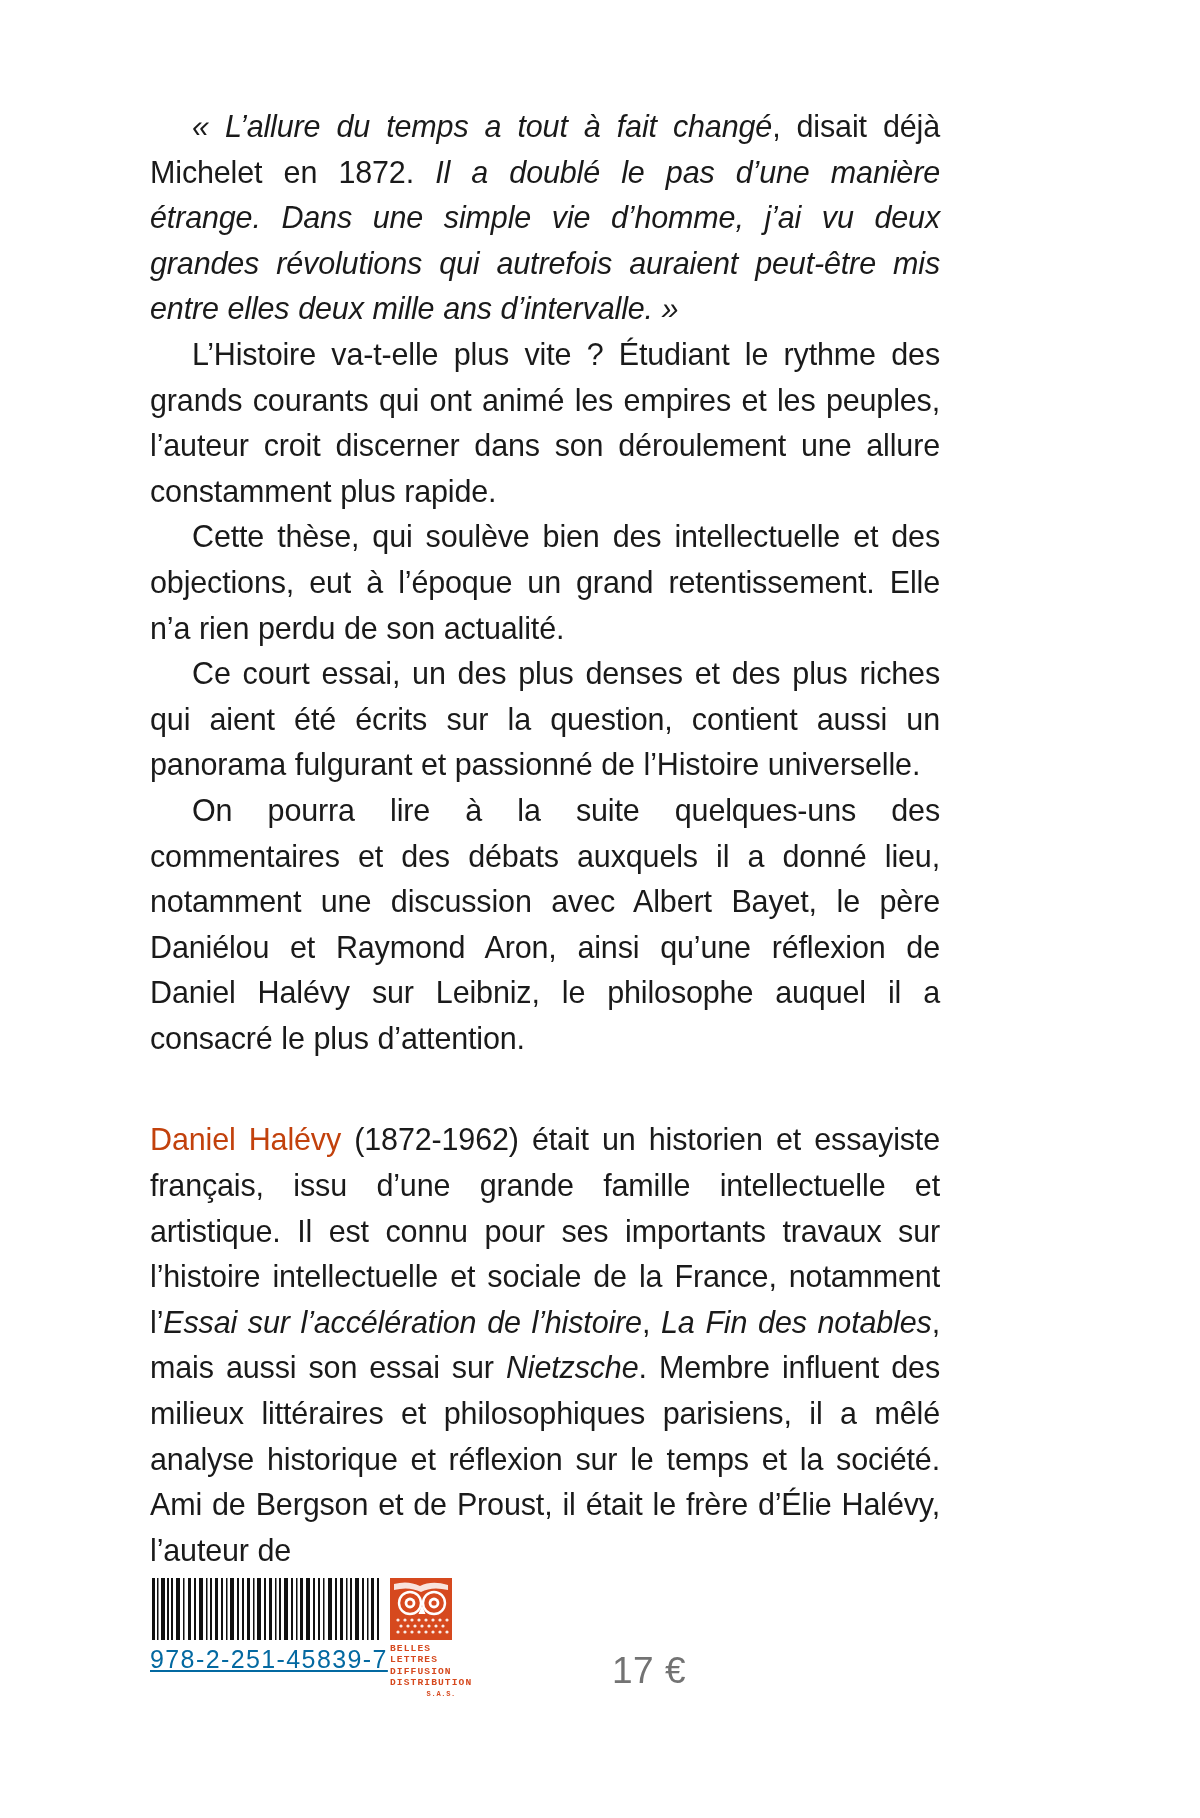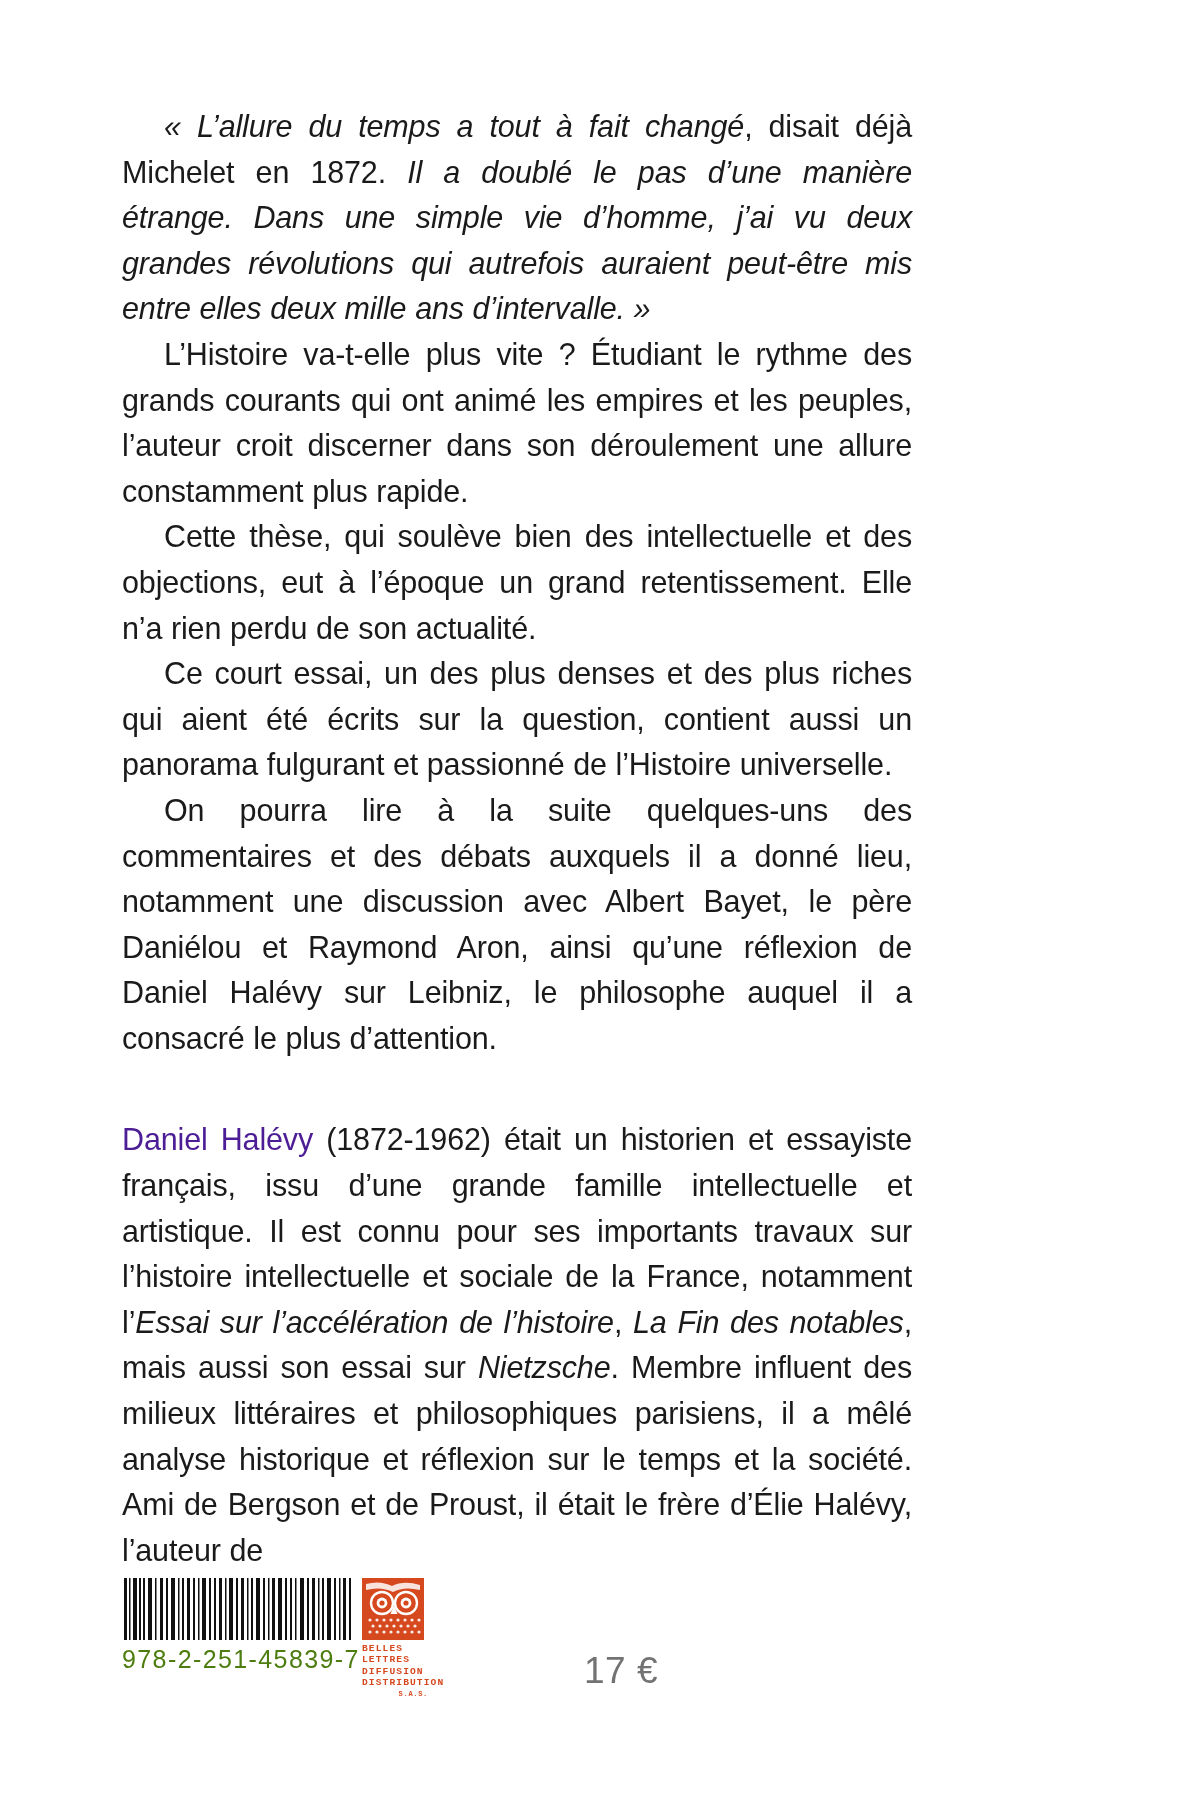--- a/index.html
+++ b/index.html
@@ -13,20 +13,21 @@
     position: relative;
     font-family: "Liberation Sans", sans-serif;
     color: #1a1a1a;
     overflow: hidden;
   }
 
   .page {
     position: absolute;
     inset: 0;
     background: #ffffff;
+    margin-left: 28px;
   }
 
   
   .text-column {
     position: absolute;
     left: 122px;
     top: 104px;
     width: 790px;
   }
 
@@ -54,21 +55,21 @@
 
   .quote-para {
     font-style: italic;
   }
 
   .bio {
     margin-top: 56px;
   }
 
   .author-name {
-    color: #4c1d95;
+    color: #c2410c;
   }
 
   
   .bottom-zone {
     position: absolute;
     left: 122px;
     top: 1578px;
     width: 790px;
     height: 140px;
   }
@@ -84,23 +85,24 @@
     display: block;
     width: 232px;
     height: 62px;
   }
 
   .isbn-text {
     display: block;
     margin-top: 5px;
     font-size: 25px;
     letter-spacing: 1.4px;
-    color: #4d7c0f;
+    color: #0369a1;
     font-stretch: condensed;
     white-space: nowrap;
+    text-decoration: underline;
   }
 
   .publisher-logo {
     position: absolute;
     left: 240px;
     top: 0px;
     width: 66px;
     font-family: Liberation Mono, monospace;
   }
 

